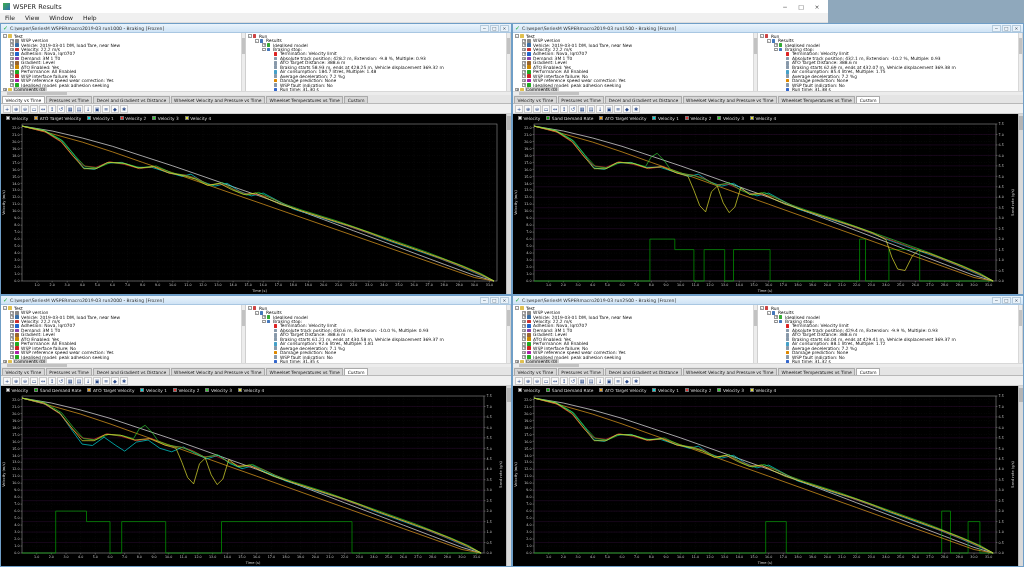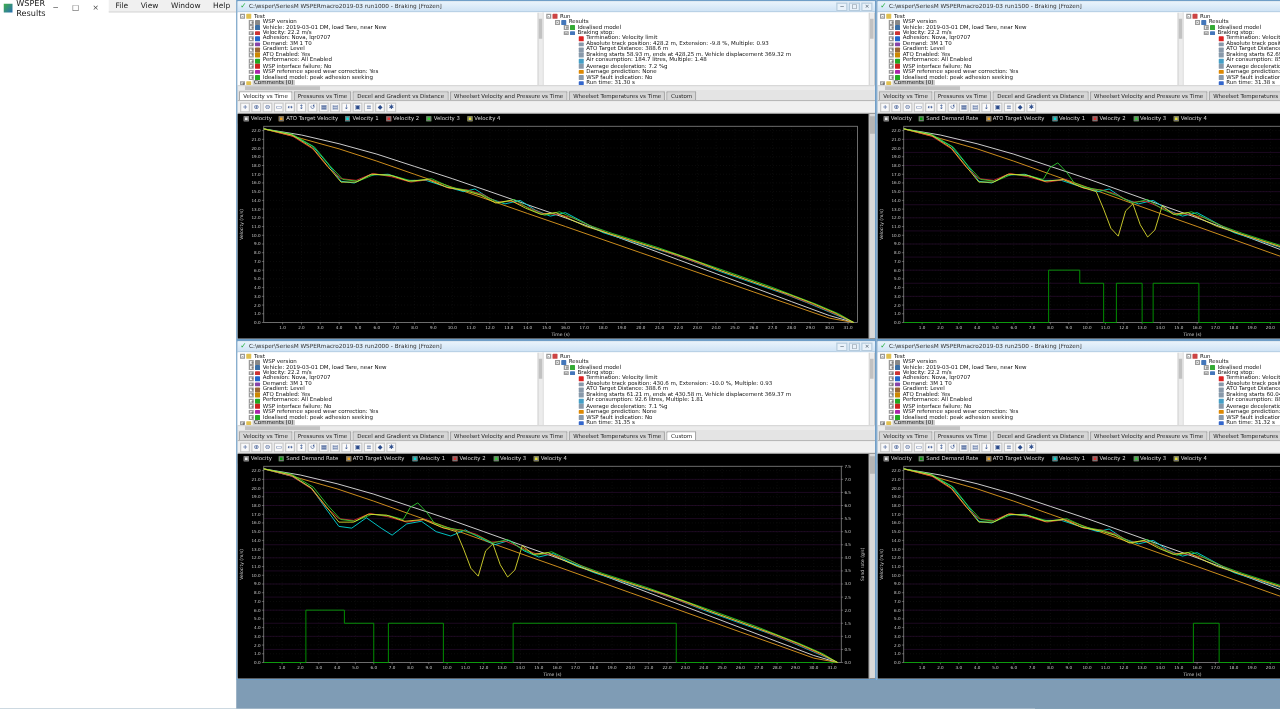--- a/index.html
+++ b/index.html
@@ -1,19 +1,19 @@
 <!DOCTYPE html>
 <html><head>
 <meta charset="utf-8">
 <style>
   html,body{margin:0;padding:0;width:1024px;height:567px;overflow:hidden;
     font-family:"DejaVu Sans","Liberation Sans",sans-serif;background:#8fa8bc;}
   *{box-sizing:border-box;}
   
-  .app{width:828px;height:567px;display:flex;flex-direction:row;background:#fff;}
+  .app{width:828px;height:567px;display:flex;flex-direction:column;background:#fff;}
   .app-titlebar{height:13px;background:#ffffff;display:flex;align-items:center;padding:0 3px;flex:0 0 13px;}
   .app-icon{width:7px;height:7px;background:linear-gradient(135deg,#3fae49,#2b6fb5);margin-right:3px;}
   .app-title{font-size:6.5px;color:#222;flex:1;}
   .win-btn{width:16px;height:11px;display:flex;align-items:center;justify-content:center;font-size:6px;color:#444;}
   .menubar{height:10px;background:#f0f0f0;border-bottom:1px solid #dcdcdc;display:flex;align-items:center;flex:0 0 10px;}
   .menu-item{font-size:6px;color:#222;padding:0 5px;}
   .mdi{flex:1;display:grid;grid-template-columns:512px 512px;grid-template-rows:272px 272px;background:#7f9cb5;}
   
   .cw{border:1px solid #6f9ec7;background:#f0f0f0;display:flex;flex-direction:column;overflow:hidden;}
   .cw-titlebar{height:9px;flex:0 0 9px;background:linear-gradient(#eaf4fc,#cfe3f5);border-bottom:1px solid #a9c7e2;display:flex;align-items:center;padding:0 2px;}

